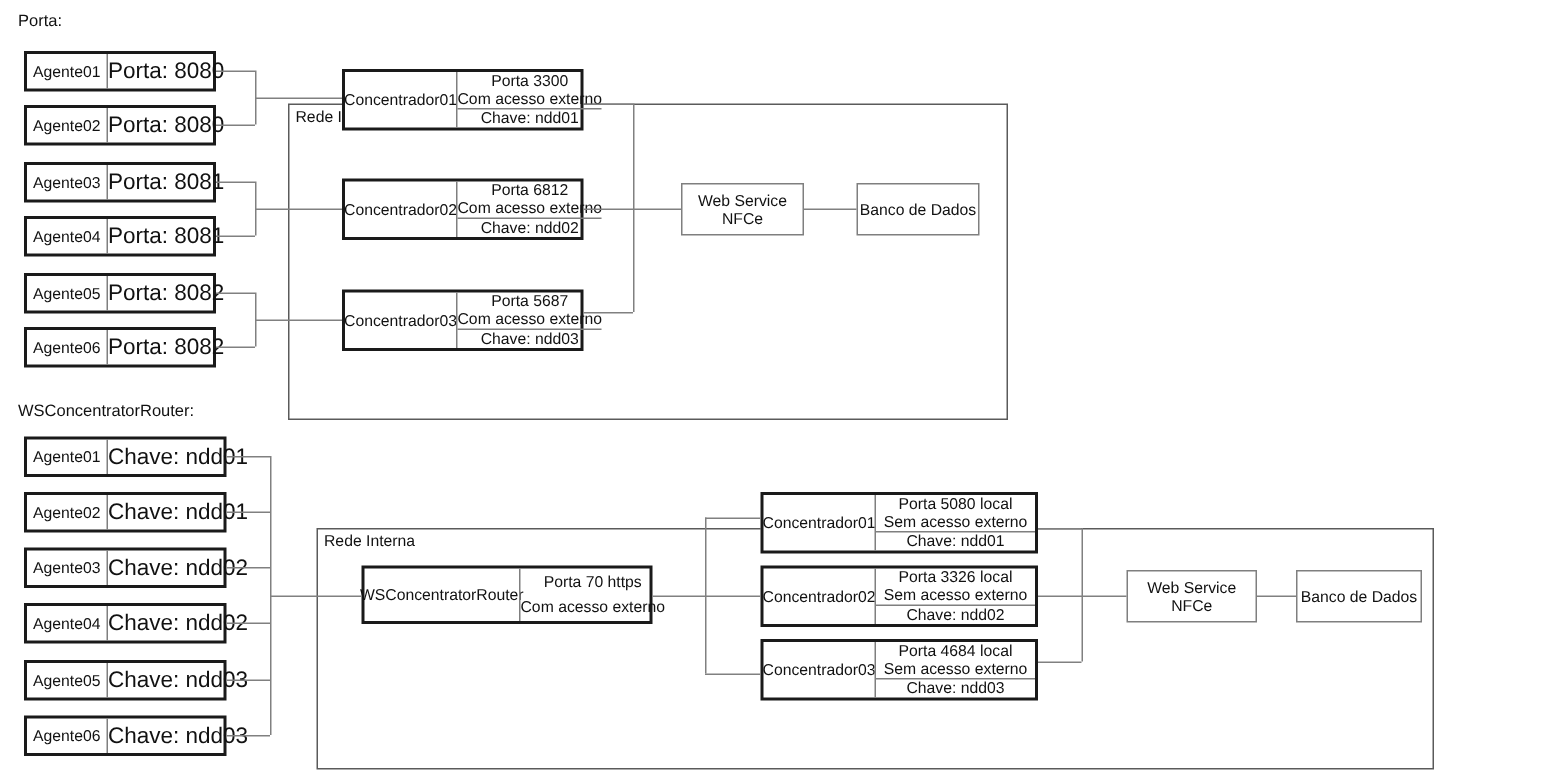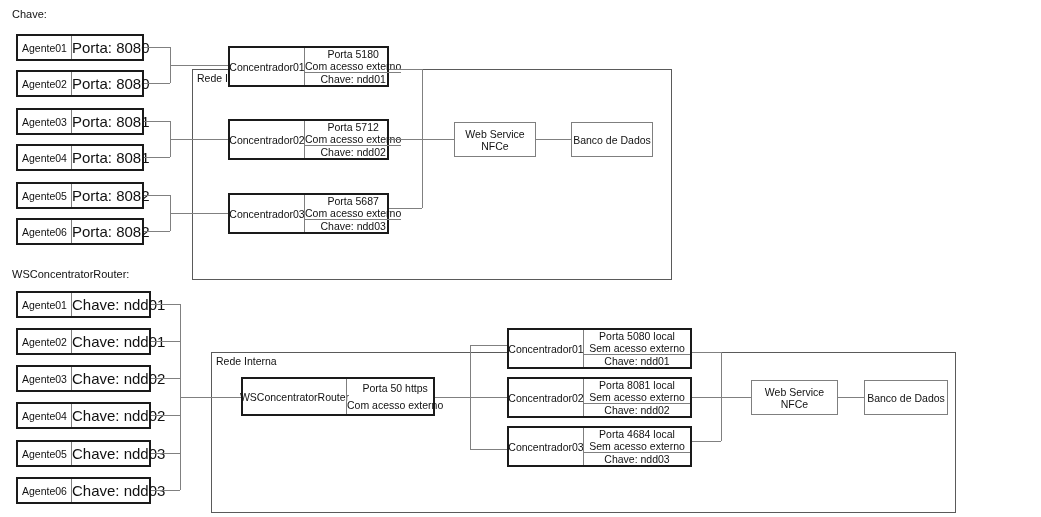--- a/index.html
+++ b/index.html
@@ -122,21 +122,21 @@
     position: absolute;
     width: 0;
     border-left: 1.2px solid #808080;
   }
 </style>
 </head>
 <body>
 
 <div id="canvas">
 
-  <div class="section-caption" style="left:12px; top:8px;">Chave:</div>
+  <div class="section-caption" style="left:12px; top:8px;">Porta:</div>
 
   <div class="network-container" style="left:192px; top:33px; width:480px; height:211px;">
     <span class="network-container-label">Rede Interna</span>
   </div>
 
   <div class="node hbox agent" style="left:16px; top:34px; width:128px; height:27px;">
     <div class="cell-left">Agente01</div>
     <div class="cell-right">
         <div class="line">Porta: 8080</div>
       </div>
@@ -168,29 +168,29 @@
   <div class="node hbox agent" style="left:16px; top:218px; width:128px; height:27px;">
     <div class="cell-left">Agente06</div>
     <div class="cell-right">
         <div class="line">Porta: 8082</div>
       </div>
   </div>
 
   <div class="node hbox concentrator" style="left:228px; top:46px; width:161px; height:41px;">
     <div class="cell-left">Concentrador01</div>
     <div class="cell-right">
-      <div class="line">Porta 5180</div>
+      <div class="line">Porta 3300</div>
       <div class="line">Com acesso externo</div>
       <div class="line divided">Chave: ndd01</div>
     </div>
   </div>
   <div class="node hbox concentrator" style="left:228px; top:119px; width:161px; height:41px;">
     <div class="cell-left">Concentrador02</div>
     <div class="cell-right">
-      <div class="line">Porta 5712</div>
+      <div class="line">Porta 6812</div>
       <div class="line">Com acesso externo</div>
       <div class="line divided">Chave: ndd02</div>
     </div>
   </div>
   <div class="node hbox concentrator" style="left:228px; top:193px; width:161px; height:41px;">
     <div class="cell-left">Concentrador03</div>
     <div class="cell-right">
       <div class="line">Porta 5687</div>
       <div class="line">Com acesso externo</div>
       <div class="line divided">Chave: ndd03</div>
@@ -261,37 +261,37 @@
   <div class="node hbox agent" style="left:16px; top:477px; width:135px; height:27px;">
     <div class="cell-left">Agente06</div>
     <div class="cell-right">
         <div class="line">Chave: ndd03</div>
       </div>
   </div>
 
   <div class="node hbox router" style="left:241px; top:377px; width:194px; height:39px;">
     <div class="cell-left">WSConcentratorRouter</div>
     <div class="cell-right">
-      <div class="line">Porta 50 https</div>
+      <div class="line">Porta 70 https</div>
       <div class="line">Com acesso externo</div>
     </div>
   </div>
 
   <div class="node hbox concentrator" style="left:507px; top:328px; width:185px; height:41px;">
     <div class="cell-left">Concentrador01</div>
     <div class="cell-right">
       <div class="line">Porta 5080 local</div>
       <div class="line">Sem acesso externo</div>
       <div class="line divided">Chave: ndd01</div>
     </div>
   </div>
   <div class="node hbox concentrator" style="left:507px; top:377px; width:185px; height:41px;">
     <div class="cell-left">Concentrador02</div>
     <div class="cell-right">
-      <div class="line">Porta 8081 local</div>
+      <div class="line">Porta 3326 local</div>
       <div class="line">Sem acesso externo</div>
       <div class="line divided">Chave: ndd02</div>
     </div>
   </div>
   <div class="node hbox concentrator" style="left:507px; top:426px; width:185px; height:41px;">
     <div class="cell-left">Concentrador03</div>
     <div class="cell-right">
       <div class="line">Porta 4684 local</div>
       <div class="line">Sem acesso externo</div>
       <div class="line divided">Chave: ndd03</div>

